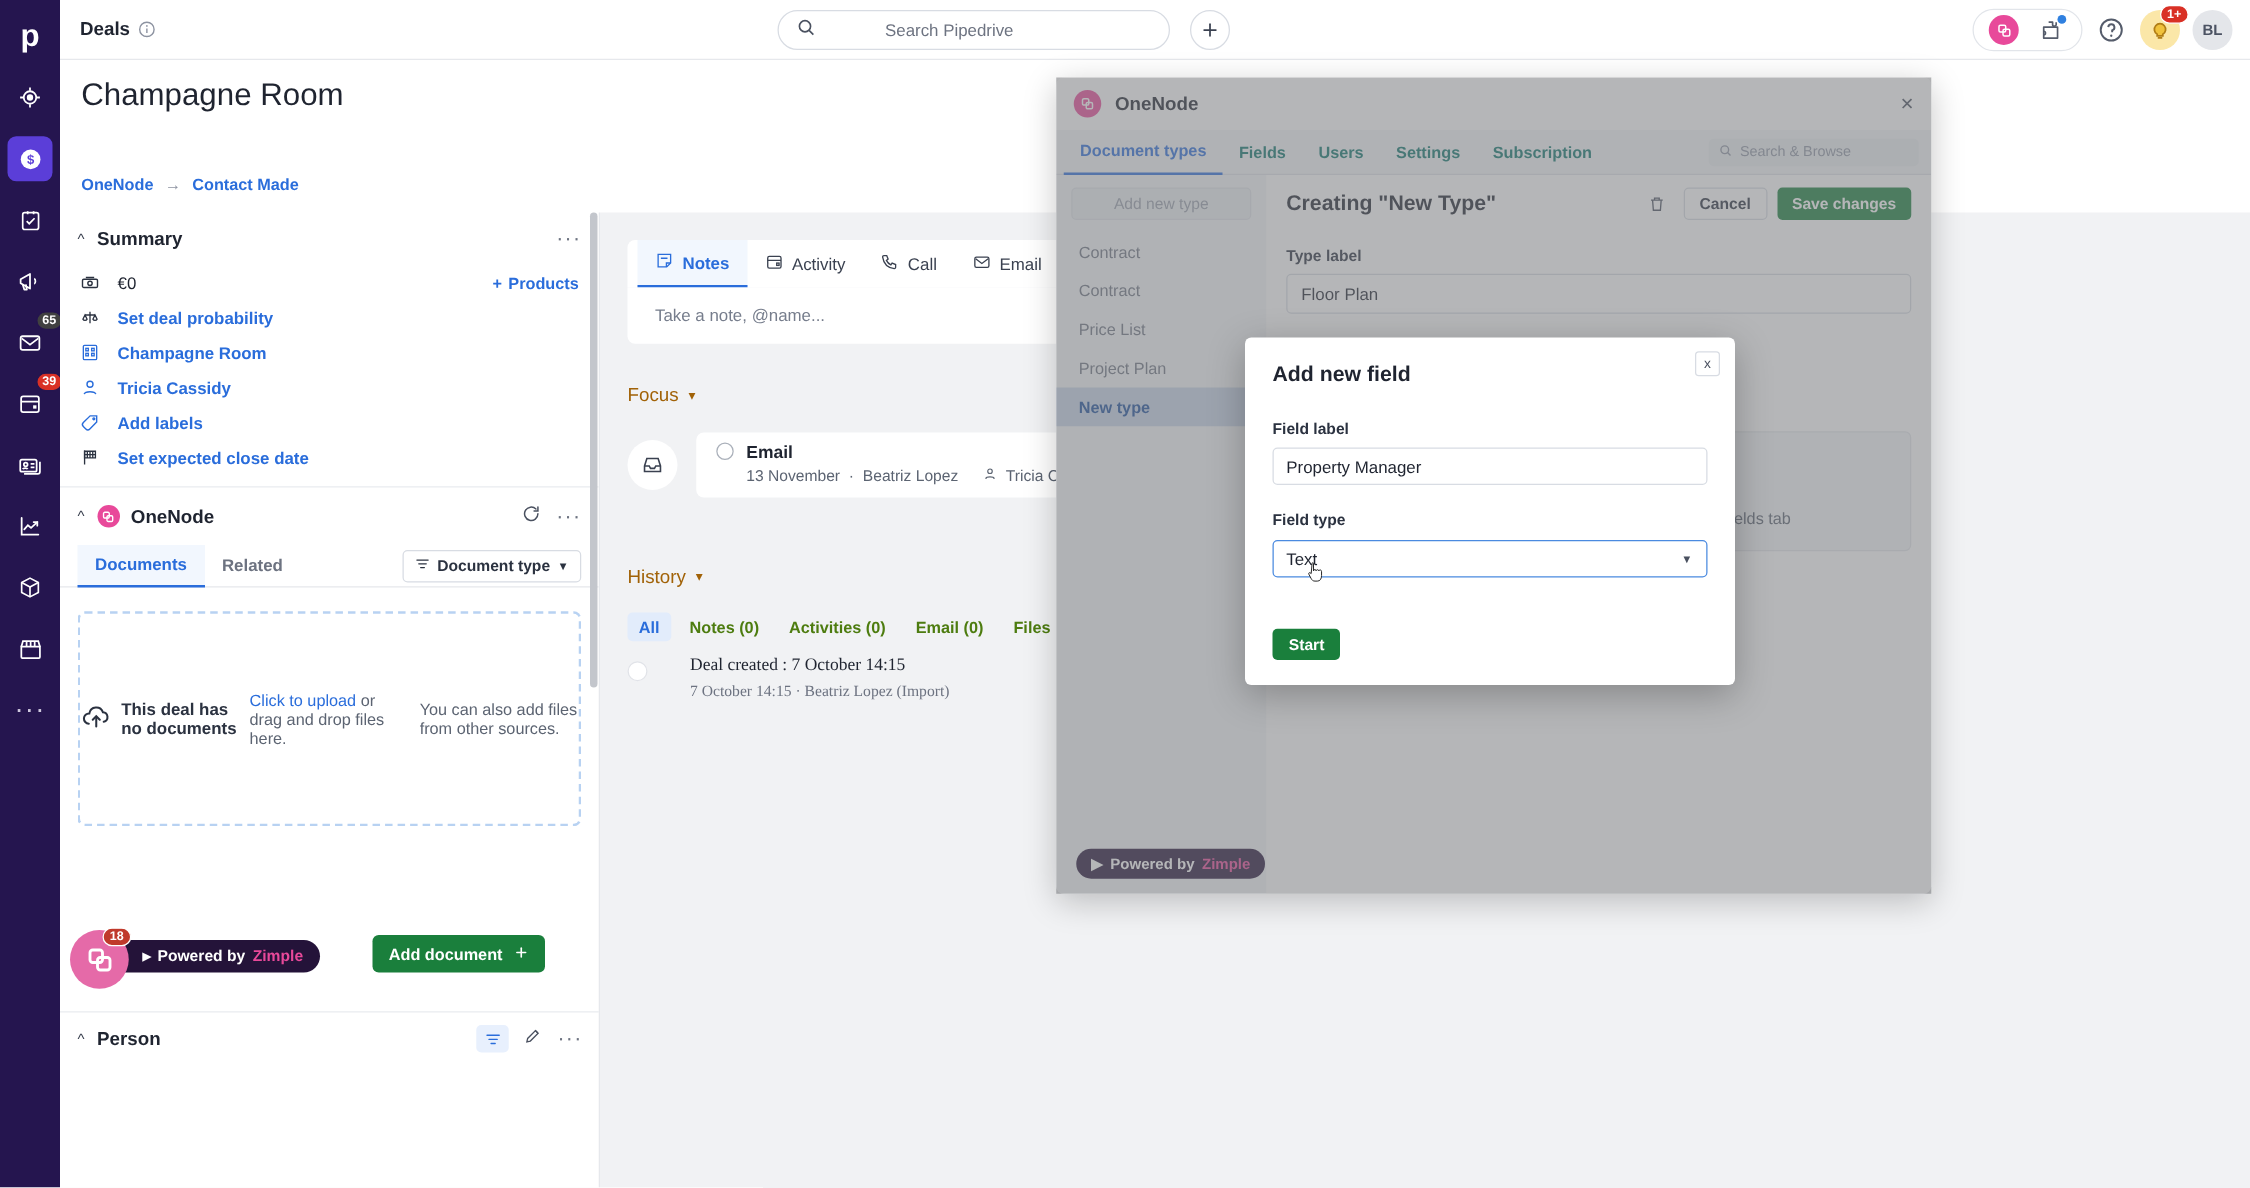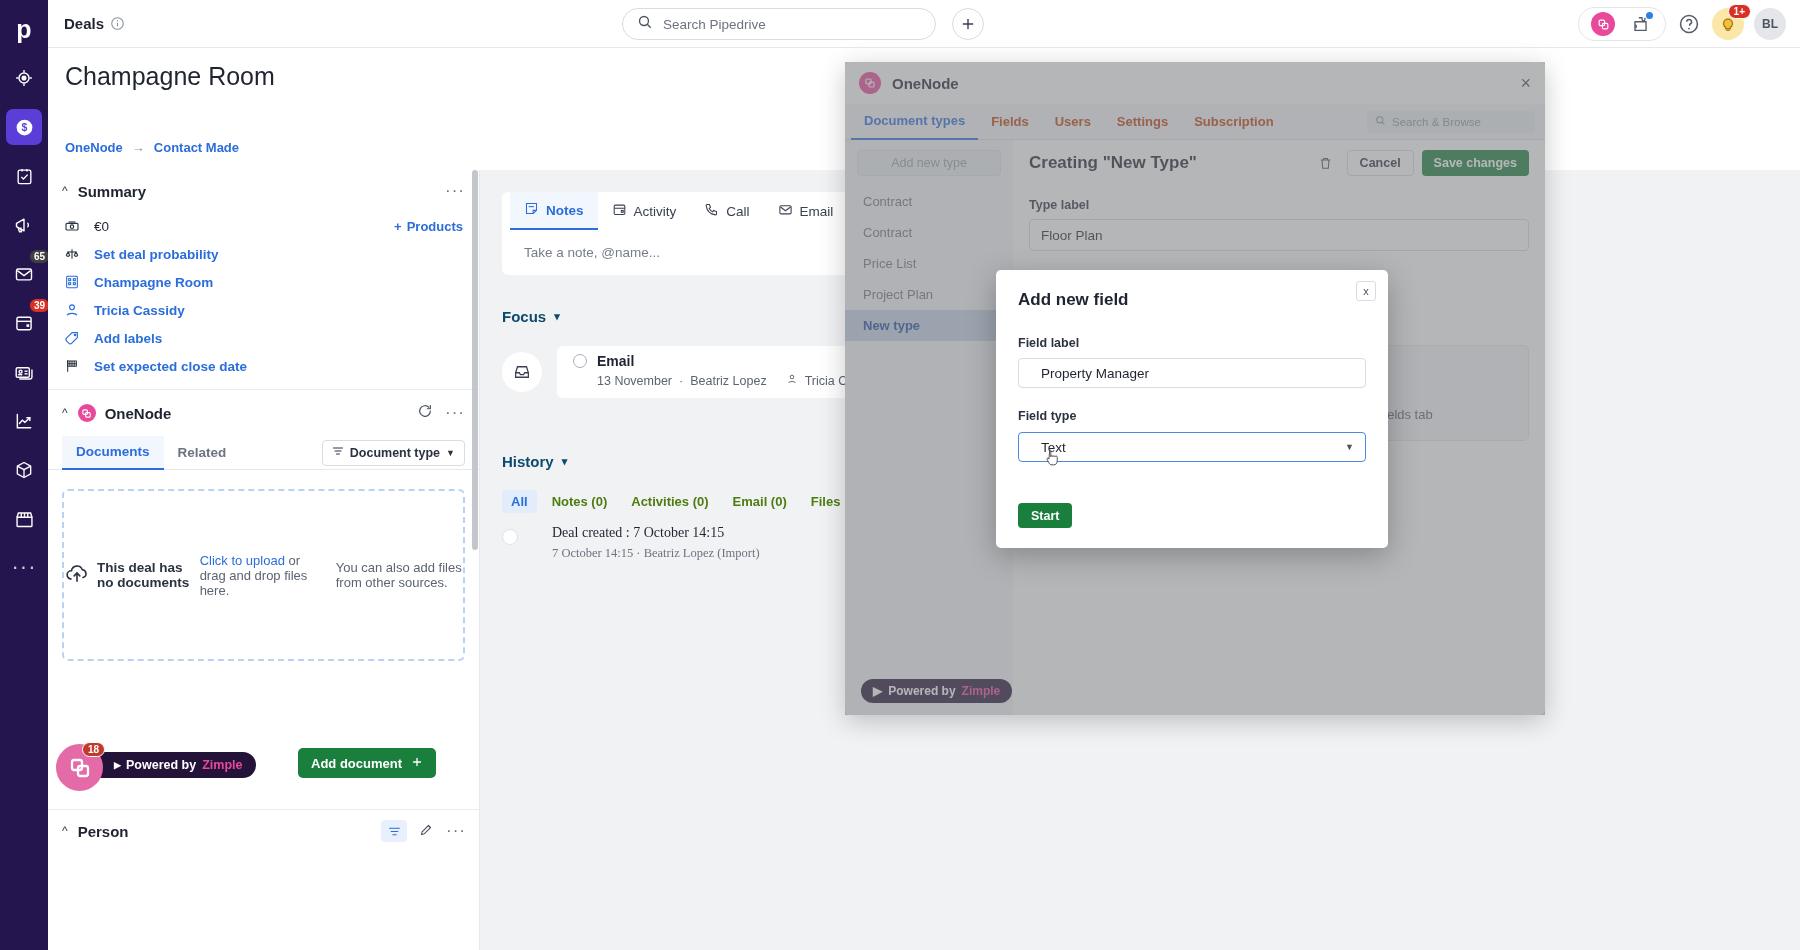--- a/index.html
+++ b/index.html
@@ -38,21 +38,21 @@
   .header {
     position: absolute; left: 48px; top: 0; width: 1752px; height: 48px;
     background: #fff; border-bottom: 1px solid #e6e8ec;
     display: flex; align-items: center;
   }
   .hdr-title { margin-left: 16px; font-size: 15px; font-weight: bold; color: #1f2430; }
   .hdr-info { margin-left: 6px; color: #8d93a1; display: flex; align-items: center; }
   .search-wrap { position: absolute; left: 574px; top: 8px; width: 314px; height: 32px; }
   .search-pill {
     width: 100%; height: 100%; border: 1px solid #d8dce3; border-radius: 17px;
-    display: flex; align-items: center; padding-left: 14px; background: #fff;
+    display: flex; align-items: center; padding-left: 14px; background: #fff; gap: 45px;
   }
   .search-pill .ph { margin-left: 10px; color: #6d7381; font-size: 13.5px; }
   .plus-btn {
     position: absolute; left: 904px; top: 8px; width: 32px; height: 32px;
     border: 1px solid #d8dce3; border-radius: 16px; background: #fff;
     display: flex; align-items: center; justify-content: center; color: #3f4busy;
   }
   .hdr-right { position: absolute; right: 14px; top: 7px; display: flex; align-items: center; gap: 10px; }
   .pillgroup {
     height: 34px; border: 1px solid #e2e5ea; border-radius: 18px; background: #fff;
@@ -167,21 +167,21 @@
   .ctabs {
     position: absolute; left: 22px; top: 22px; width: 800px; height: 38px; background: #fff;
     border-radius: 6px 6px 0 0; display: flex; align-items: center; padding-left: 8px;
   }
   .ctab { display: flex; align-items: center; gap: 7px; height: 38px; padding: 0 14px;
     font-size: 13.5px; color: #3a4150; }
   .ctab.active { color: #2a6ddb; font-weight: bold; border-bottom: 2px solid #2a6ddb; background: #f2f7fe; }
   .note-box { position: absolute; left: 22px; top: 60px; width: 800px; height: 45px; background: #fff;
     border-radius: 0 0 6px 6px; display: flex; align-items: center; padding-left: 22px;
     color: #767d8c; font-size: 13.5px; }
-  .grp-title { display: flex; align-items: center; gap: 8px; font-size: 15px; font-weight: bold; color: #0c4a6e; }
+  .grp-title { display: flex; align-items: center; gap: 8px; font-size: 15px; font-weight: normal; color: #a16207; }
   .focus-wrap { position: absolute; left: 22px; top: 138px; }
   .focus-card { position: absolute; left: 22px; top: 176px; display: flex; align-items: center; gap: 15px; }
   .focus-ic { width: 40px; height: 40px; border-radius: 50%; background: #fff;
     display: flex; align-items: center; justify-content: center; color: #3a4150; }
   .ecard { width: 700px; height: 52px; background: #fff; border-radius: 6px; padding: 7px 16px; }
   .ecard-top { display: flex; align-items: center; gap: 10px; }
   .radio { width: 14px; height: 14px; border: 1.5px solid #aab0ba; border-radius: 50%; }
   .ecard-title { font-size: 14px; font-weight: bold; color: #1f2430; }
   .ecard-sub { margin-top: 4px; margin-left: 24px; display: flex; align-items: center; gap: 7px;
     font-size: 12.5px; color: #5c6472; }
@@ -199,21 +199,21 @@
     position: absolute; left: 845px; top: 62px; width: 700px; height: 653px;
     background: #fff; border-radius: 6px; box-shadow: 0 6px 26px rgba(0,0,0,.22); overflow: hidden;
   }
   .m-head { height: 42px; display: flex; align-items: center; padding: 0 14px; background: #fff; }
   .m-logo { width: 22px; height: 22px; border-radius: 50%; background: #e8499a;
     display: flex; align-items: center; justify-content: center; margin-right: 11px; }
   .m-title { font-size: 15px; font-weight: bold; color: #1f2430; }
   .m-close { margin-left: auto; color: #4a5160; font-size: 18px; }
   .m-tabs { height: 36px; background: #f4f6f8; display: flex; align-items: center; padding-left: 6px;
     border-bottom: 1px solid #dfe3e8; }
-  .mtab { font-size: 13px; font-weight: bold; color: #c2410c; padding: 0 13px; height: 36px;
+  .mtab { font-size: 13px; font-weight: bold; color: #0f766e; padding: 0 13px; height: 36px;
     display: flex; align-items: center; }
   .mtab.active { color: #2a6ddb; border-bottom: 2px solid #2a6ddb; }
   .m-search { margin-left: auto; margin-right: 10px; width: 168px; height: 22px; background: #eceff2;
     border-radius: 4px; display: flex; align-items: center; gap: 6px; padding: 0 8px;
     color: #9098a6; font-size: 11.5px; }
   .m-body { display: flex; height: 575px; }
   .m-side { width: 168px; background: #f4f6f8; padding-top: 10px; position: relative; }
   .addtype {
     margin: 0 12px 10px 12px; height: 26px; background: #eceff2; border: 1px solid #dfe3e8;
     border-radius: 4px; display: flex; align-items: center; justify-content: center;
@@ -253,21 +253,21 @@
   .dialog {
     position: absolute; left: 996px; top: 270px; width: 392px; height: 278px;
     background: #fff; border-radius: 5px; box-shadow: 0 8px 30px rgba(0,0,0,.26);
   }
   .d-x { position: absolute; right: 12px; top: 11px; width: 20px; height: 20px;
     border: 1px solid #d8dce3; border-radius: 3px; display: flex; align-items: center;
     justify-content: center; font-size: 11px; color: #4a5160; background: #fff; }
   .d-title { position: absolute; left: 22px; top: 20px; font-size: 17px; font-weight: bold; color: #1f2430; }
   .d-label { position: absolute; left: 22px; font-size: 12.5px; font-weight: bold; color: #2b3240; }
   .d-input { position: absolute; left: 22px; width: 348px; height: 30px; border: 1px solid #d8dce3;
-    border-radius: 4px; display: flex; align-items: center; padding: 0 22px; font-size: 13.5px; color: #1f2430; }
+    border-radius: 4px; display: flex; align-items: center; padding: 0 10px; font-size: 13.5px; color: #1f2430; }
   .d-input.focused { border: 1px solid #4a8ae0; }
   .d-save { position: absolute; left: 22px; top: 233px; height: 25px; background: #1a7f3c; color: #fff;
     border-radius: 4px; display: flex; align-items: center; padding: 0 13px; font-size: 12.5px; font-weight: bold; }
   .caret { position: absolute; right: 11px; color: #4a5160; font-size: 9px; }
   .cursor { position: absolute; left: 1044px; top: 448px; z-index: 99; }
 </style>
 </head>
 <body>
 
 <div class="app">

